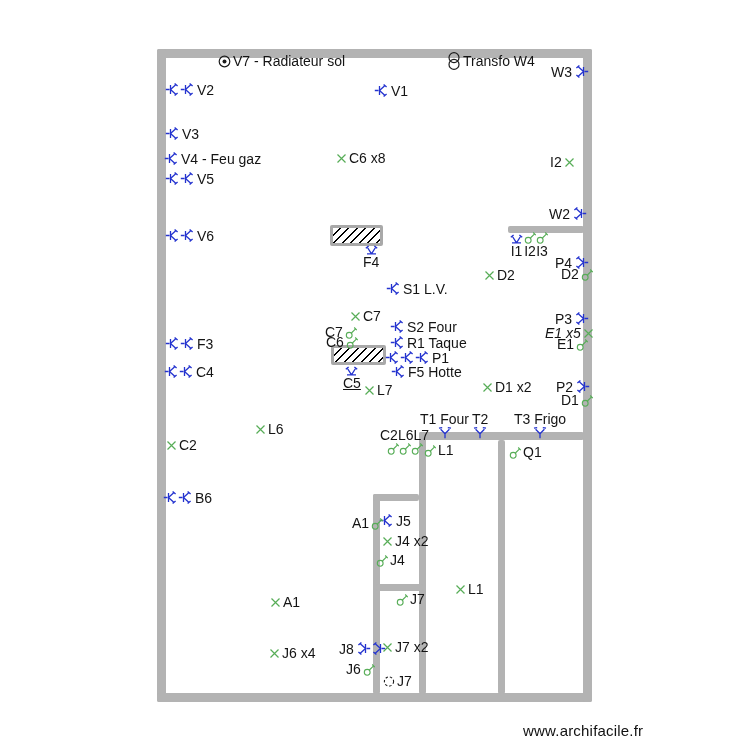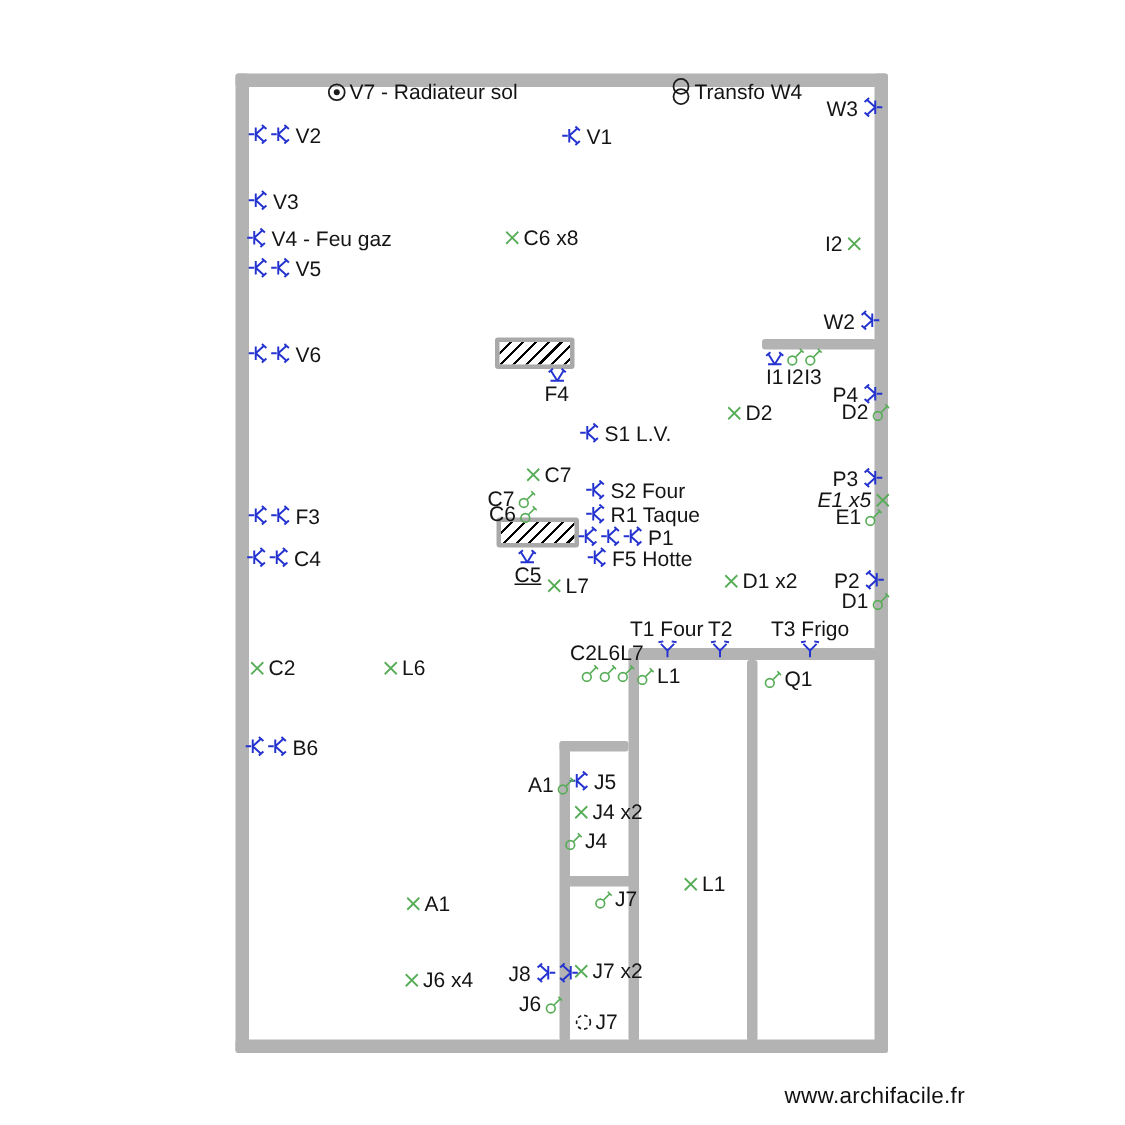--- a/index.html
+++ b/index.html
@@ -520,21 +520,21 @@
       <div class="item st green" style="left: 166px; top: 438px;">
         <span class="syms">
           <span class="sym">
             <svg width="11" height="11" viewBox="0 0 11 11">
               <path d="M1.5,1.5 L9.5,9.5 M9.5,1.5 L1.5,9.5" stroke="currentColor" fill="none" stroke-width="1.2"></path>
             </svg>
           </span>
         </span>
         <span class="lbl">C2</span>
       </div>
-      <div class="item st green" style="left: 255px; top: 438px;">
+      <div class="item st green" style="left: 255px; top: 422px;">
         <span class="syms">
           <span class="sym">
             <svg width="11" height="11" viewBox="0 0 11 11">
               <path d="M1.5,1.5 L9.5,9.5 M9.5,1.5 L1.5,9.5" stroke="currentColor" fill="none" stroke-width="1.2"></path>
             </svg>
           </span>
         </span>
         <span class="lbl">L6</span>
       </div>
       <div class="item st green" style="left: 424px; top: 443px;">

